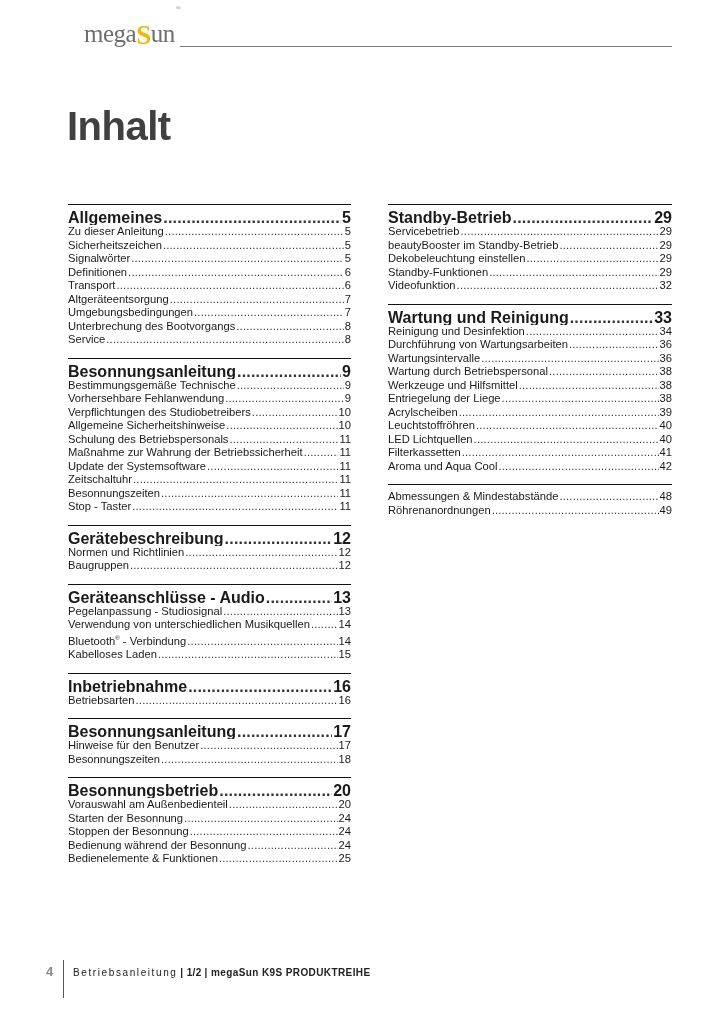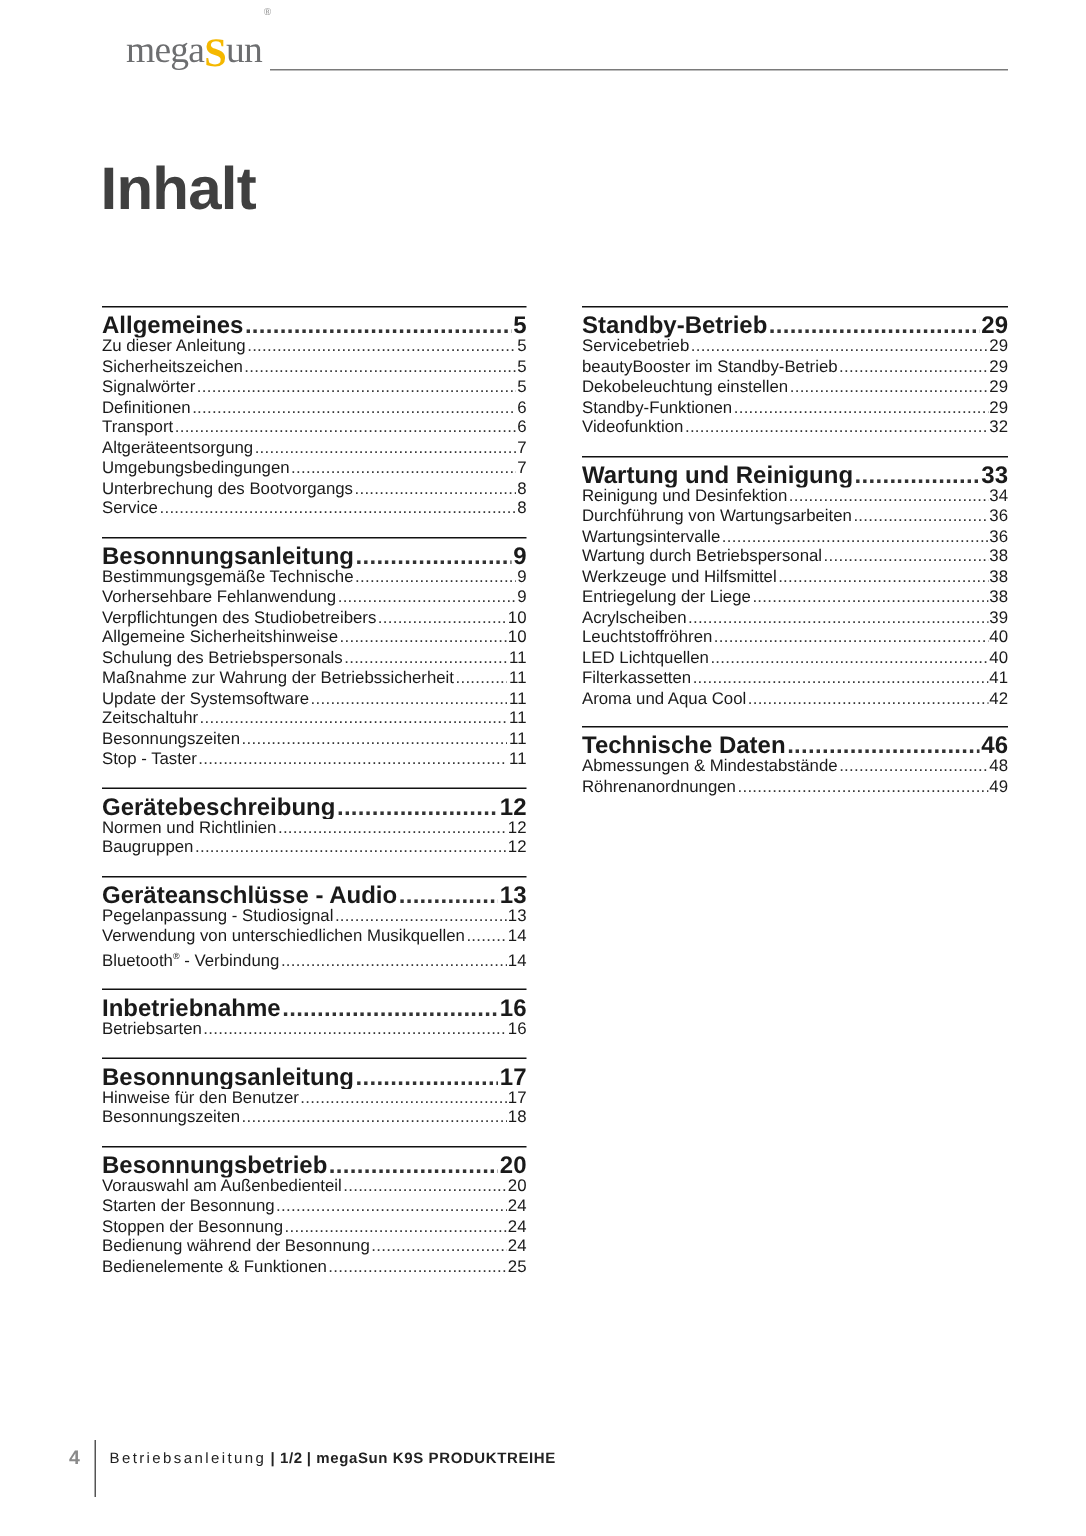--- a/index.html
+++ b/index.html
@@ -211,20 +211,25 @@
       <div class="toc-line">
         <span class="t">Verwendung von unterschiedlichen Musikquellen</span>
         <span class="dots"></span>
         <span class="p">14</span>
       </div>
       <div class="toc-line">
         <span class="t">Bluetooth<sup class="reg-mark">®</sup> - Verbindung</span>
         <span class="dots"></span>
         <span class="p">14</span>
       </div>
+      <div class="toc-line">
+        <span class="t">Kabelloses Laden</span>
+        <span class="dots"></span>
+        <span class="p">15</span>
+      </div>
     </div>
     <div class="section">
       <div class="section-rule"></div>
       <div class="toc-line heading">
         <span class="t">Inbetriebnahme</span>
         <span class="dots"></span>
         <span class="p">16</span>
       </div>
       <div class="toc-line">
         <span class="t">Betriebsarten</span>
@@ -376,25 +381,20 @@
         <span class="p">41</span>
       </div>
       <div class="toc-line">
         <span class="t">Aroma und Aqua Cool</span>
         <span class="dots"></span>
         <span class="p">42</span>
       </div>
     </div>
     <div class="section">
       <div class="section-rule"></div>
-      <div class="toc-line heading">
-        <span class="t">Technische Daten</span>
-        <span class="dots"></span>
-        <span class="p">46</span>
-      </div>
       <div class="toc-line">
         <span class="t">Abmessungen &amp; Mindestabstände</span>
         <span class="dots"></span>
         <span class="p">48</span>
       </div>
       <div class="toc-line">
         <span class="t">Röhrenanordnungen</span>
         <span class="dots"></span>
         <span class="p">49</span>
       </div>

